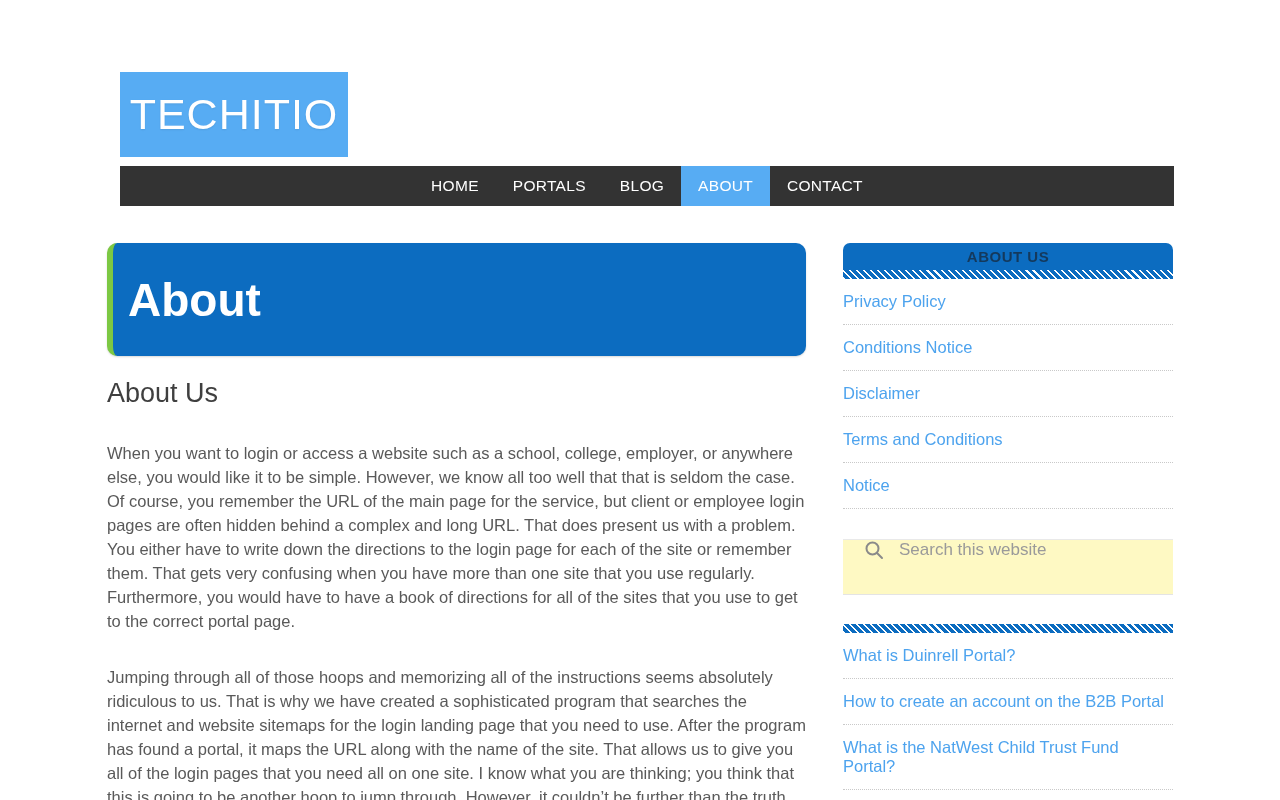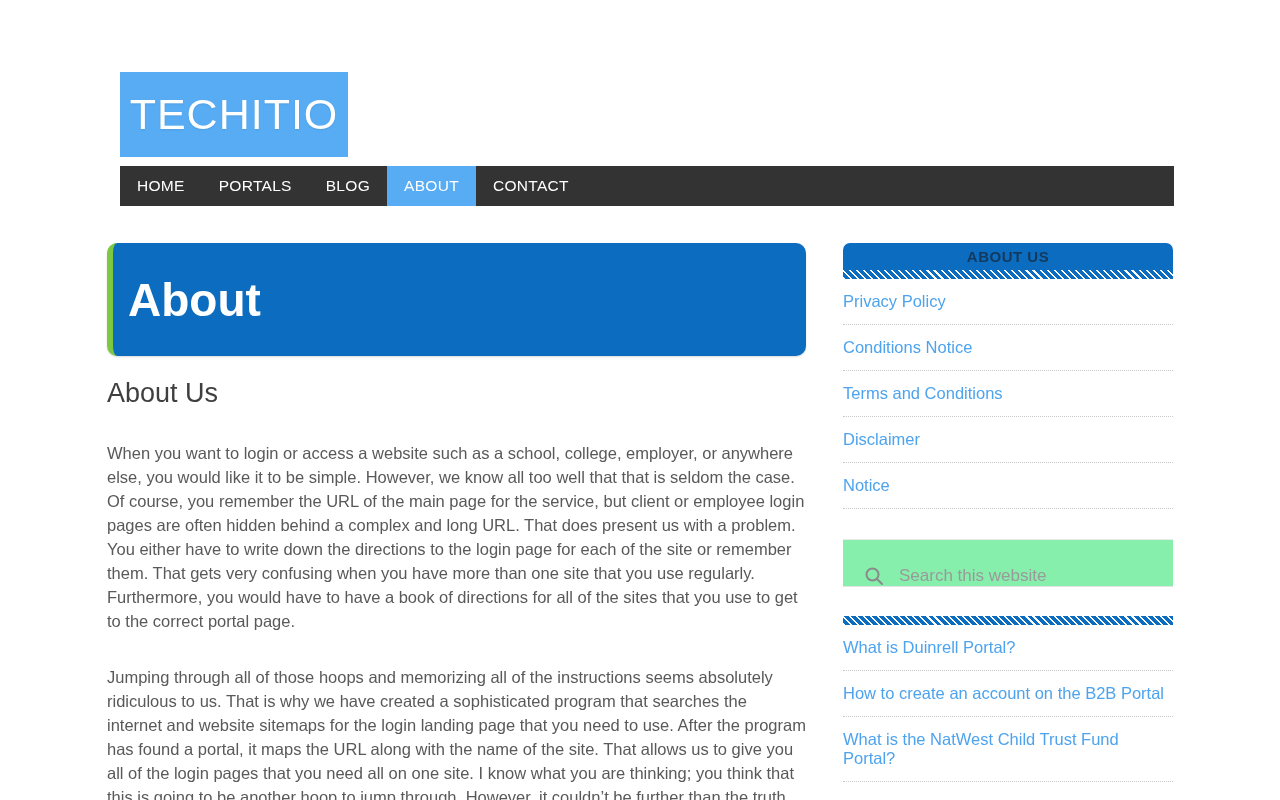--- a/index.html
+++ b/index.html
@@ -7,21 +7,21 @@
               font-family:"Liberation Sans", sans-serif; position:relative; }
 
   
   .logo { position:absolute; left:120px; top:72px; width:228px; height:85px;
           background:#57acf3; color:#ffffff; font-size:43px; letter-spacing:1px;
           display:flex; align-items:center; justify-content:center;
           text-shadow:0 1px 2px rgba(0,0,0,0.08); cursor:pointer; }
 
   
   .navbar { position:absolute; left:120px; top:166px; width:1054px; height:40px;
-            background:#333333; display:flex; }
+            background:#333333; display:flex; justify-content:center; }
   .nav-item { display:block; line-height:40px; padding:0 17px; color:#ffffff;
               font-size:15.5px; letter-spacing:0.3px; text-decoration:none; cursor:pointer; }
   .nav-item.active { background:#57acf3; }
 
   
   .content { position:absolute; left:107px; top:243px; width:699px; }
   .banner { height:113px; background:#0c6cc0; border-left:6px solid #7cc843;
             border-radius:10px; display:flex; align-items:center;
             box-shadow:0 1px 2px rgba(0,0,0,0.15); }
   .banner h1 { color:#ffffff; font-size:46px; font-weight:bold; padding-left:15px; }
@@ -32,23 +32,23 @@
   .sidebar { position:absolute; left:843px; top:243px; width:330px; }
   .widget-title { display:block; height:27px; line-height:27px; background:#0c6cc0;
                   color:#14395c; font-size:15px; font-weight:bold; text-align:center;
                   letter-spacing:0.5px; border-radius:7px 7px 0 0; text-transform:uppercase; }
   .hatch { height:9px;
            background:repeating-linear-gradient(45deg,#ffffff 0,#ffffff 1.5px,#0c6cc0 1.5px,#0c6cc0 5px); }
   .widget ul { list-style:none; }
   .widget li { border-bottom:1px dotted #c9c9c9; padding:13px 0; }
   .widget li a { color:#4da3ee; font-size:16.5px; text-decoration:none; cursor:pointer;text-align:right; }
 
-  .search-form { margin-top:30px; height:48px; background:#86efac;
+  .search-form { margin-top:30px; height:56px; background:#fef9c3;
                  border-top:1px solid #e9e9e9; border-bottom:1px solid #e4e4e4;
-                 display:flex; align-items:flex-end; padding-left:21px; }
+                 display:flex; align-items:flex-start; padding-left:21px; }
   .search-icon { display:flex; margin-right:15px; }
   .search-input { border:none; outline:none; background:transparent; flex:1;
                   font-size:17px; color:#777777; font-family:"Liberation Sans", sans-serif; }
   .search-input::placeholder { color:#9a9a9a; }
 
   .widget.recent { margin-top:29px; }
 </style>
 </head>
 <body>
 
@@ -72,22 +72,22 @@
 </main>
 
 <aside class="sidebar">
 
   <section class="widget">
     <h3 class="widget-title">ABOUT US</h3>
     <div class="hatch"></div>
     <ul>
       <li><a>Privacy Policy</a></li>
       <li><a>Conditions Notice</a></li>
+      <li><a>Disclaimer</a></li>
       <li><a>Terms and Conditions</a></li>
-      <li><a>Disclaimer</a></li>
       <li><a>Notice</a></li>
     </ul>
   </section>
 
   <div class="search-form">
     <span class="search-icon">
       <svg width="20" height="20" viewBox="0 0 20 20">
         <circle cx="8.5" cy="8.5" r="6" fill="none" stroke="#8a8a8a" stroke-width="2"></circle>
         <line x1="13" y1="13" x2="18" y2="18" stroke="#8a8a8a" stroke-width="2" stroke-linecap="round"></line>
       </svg>

